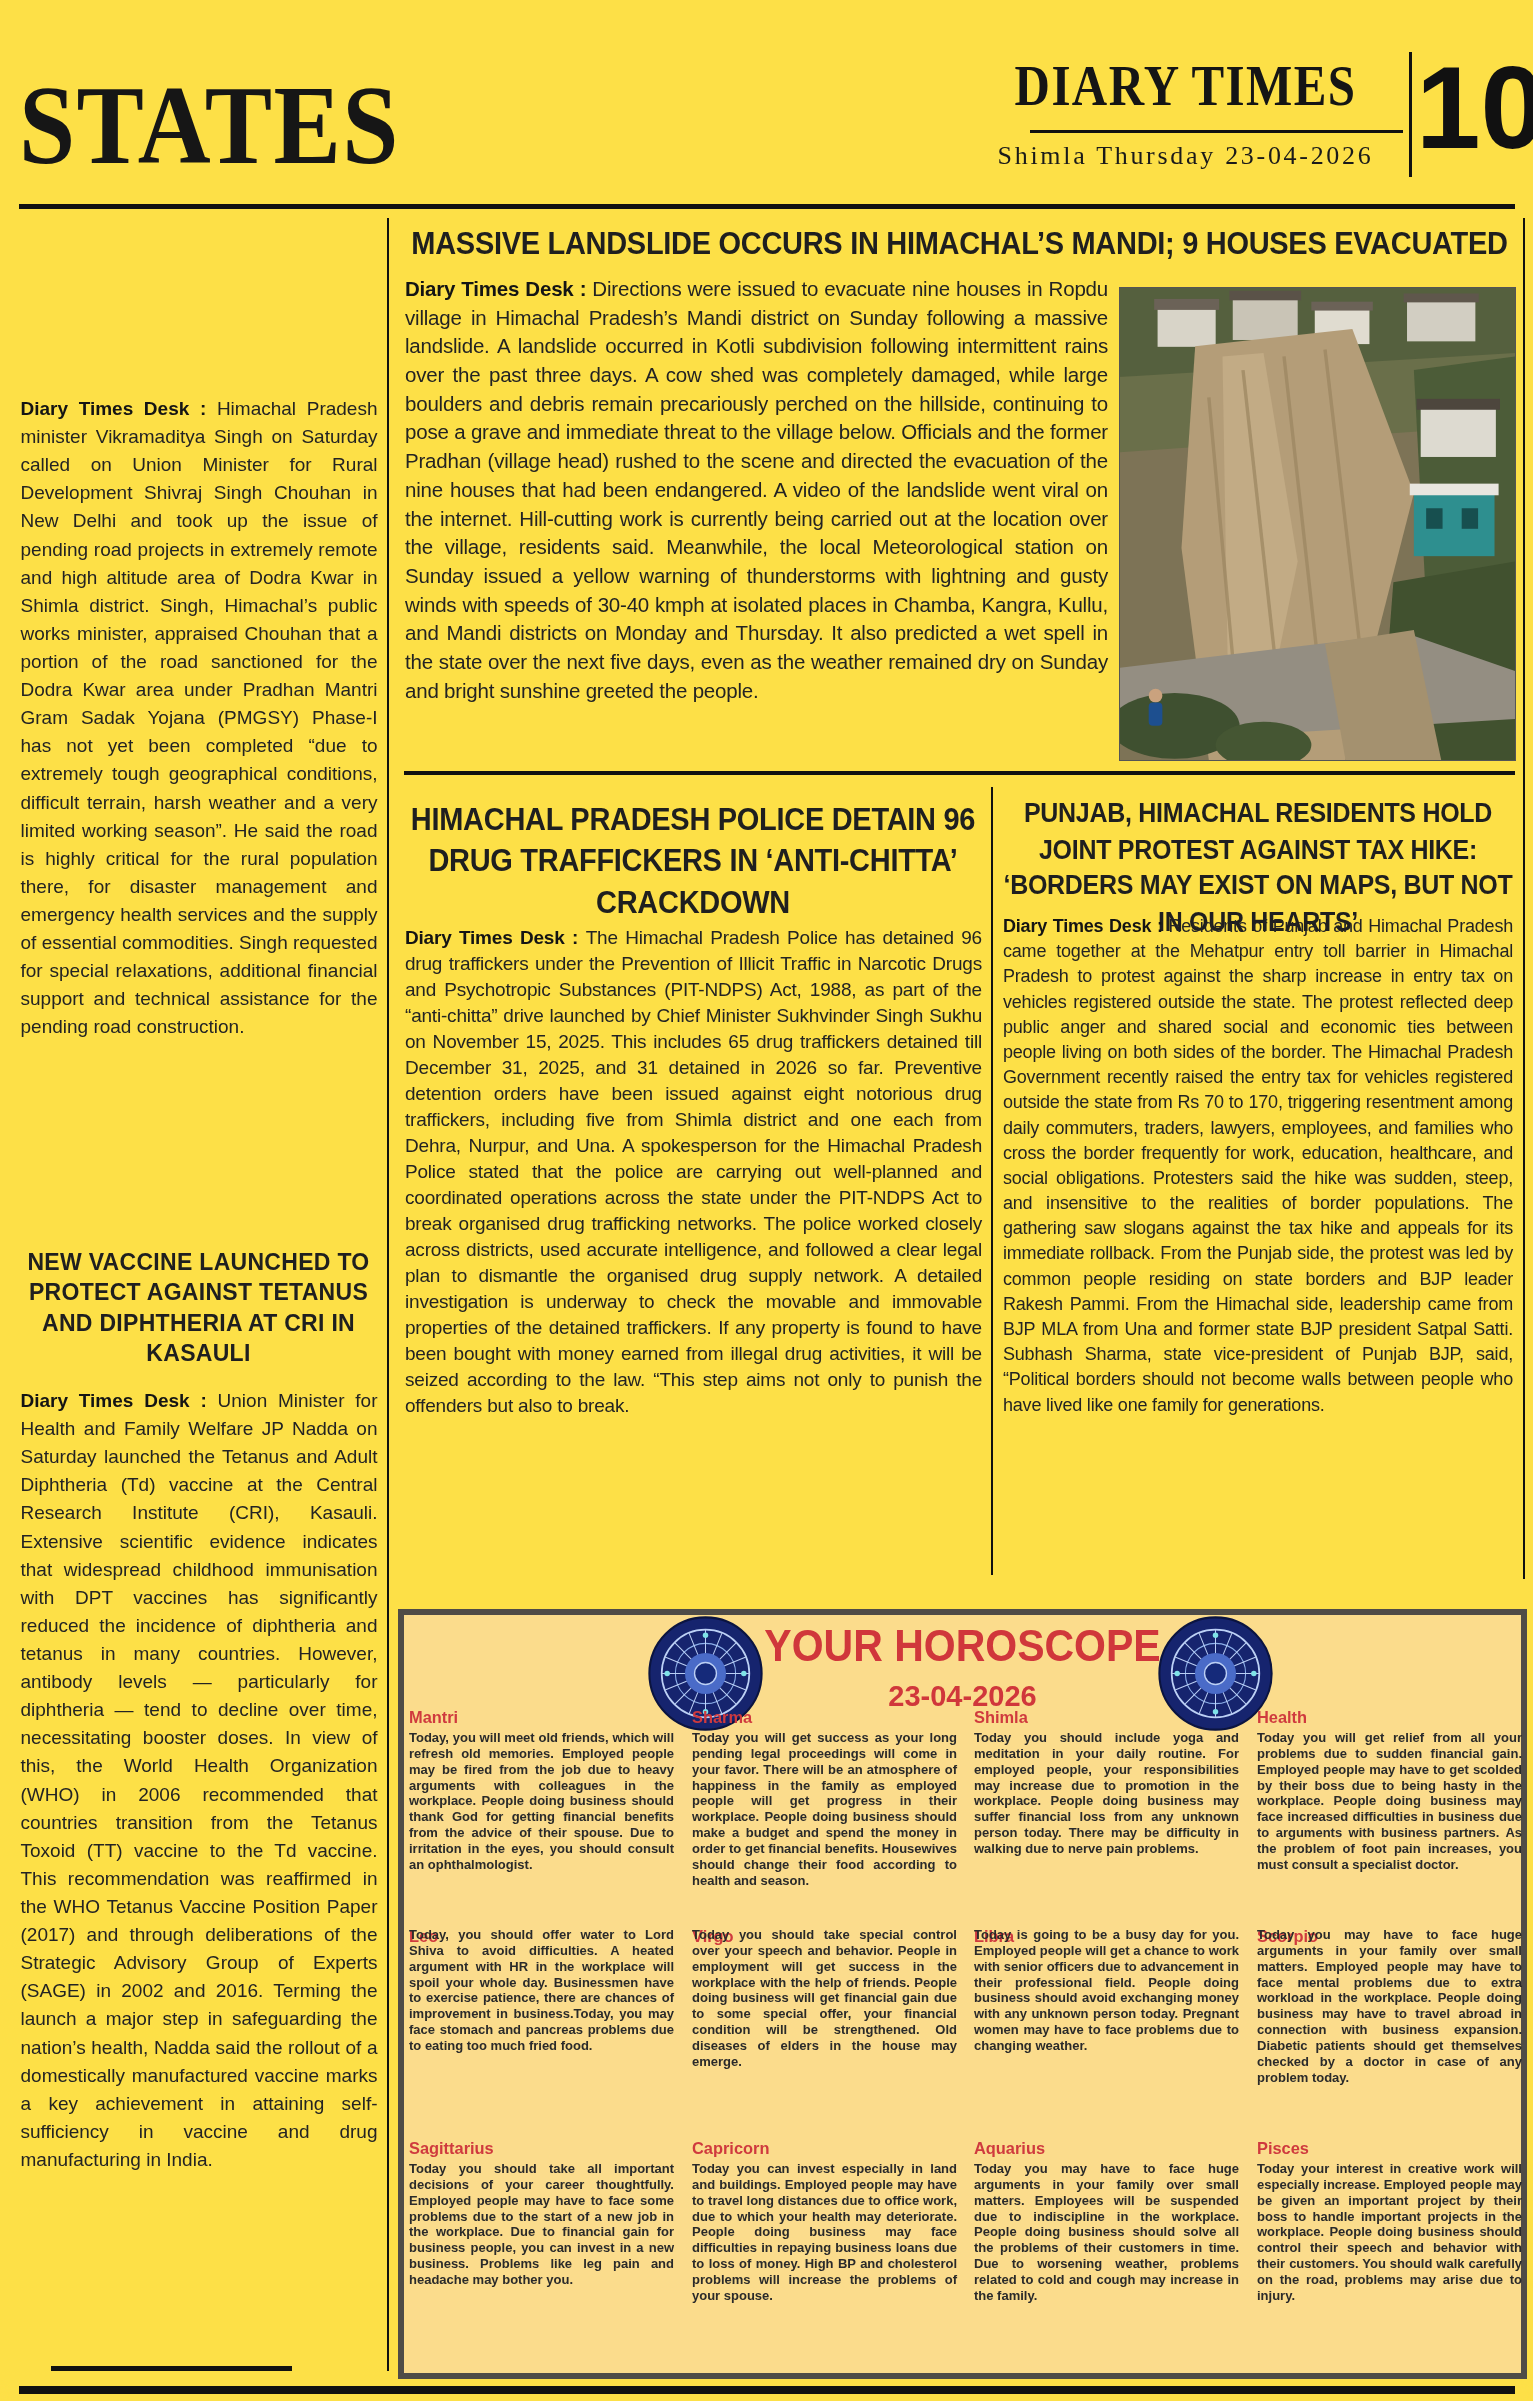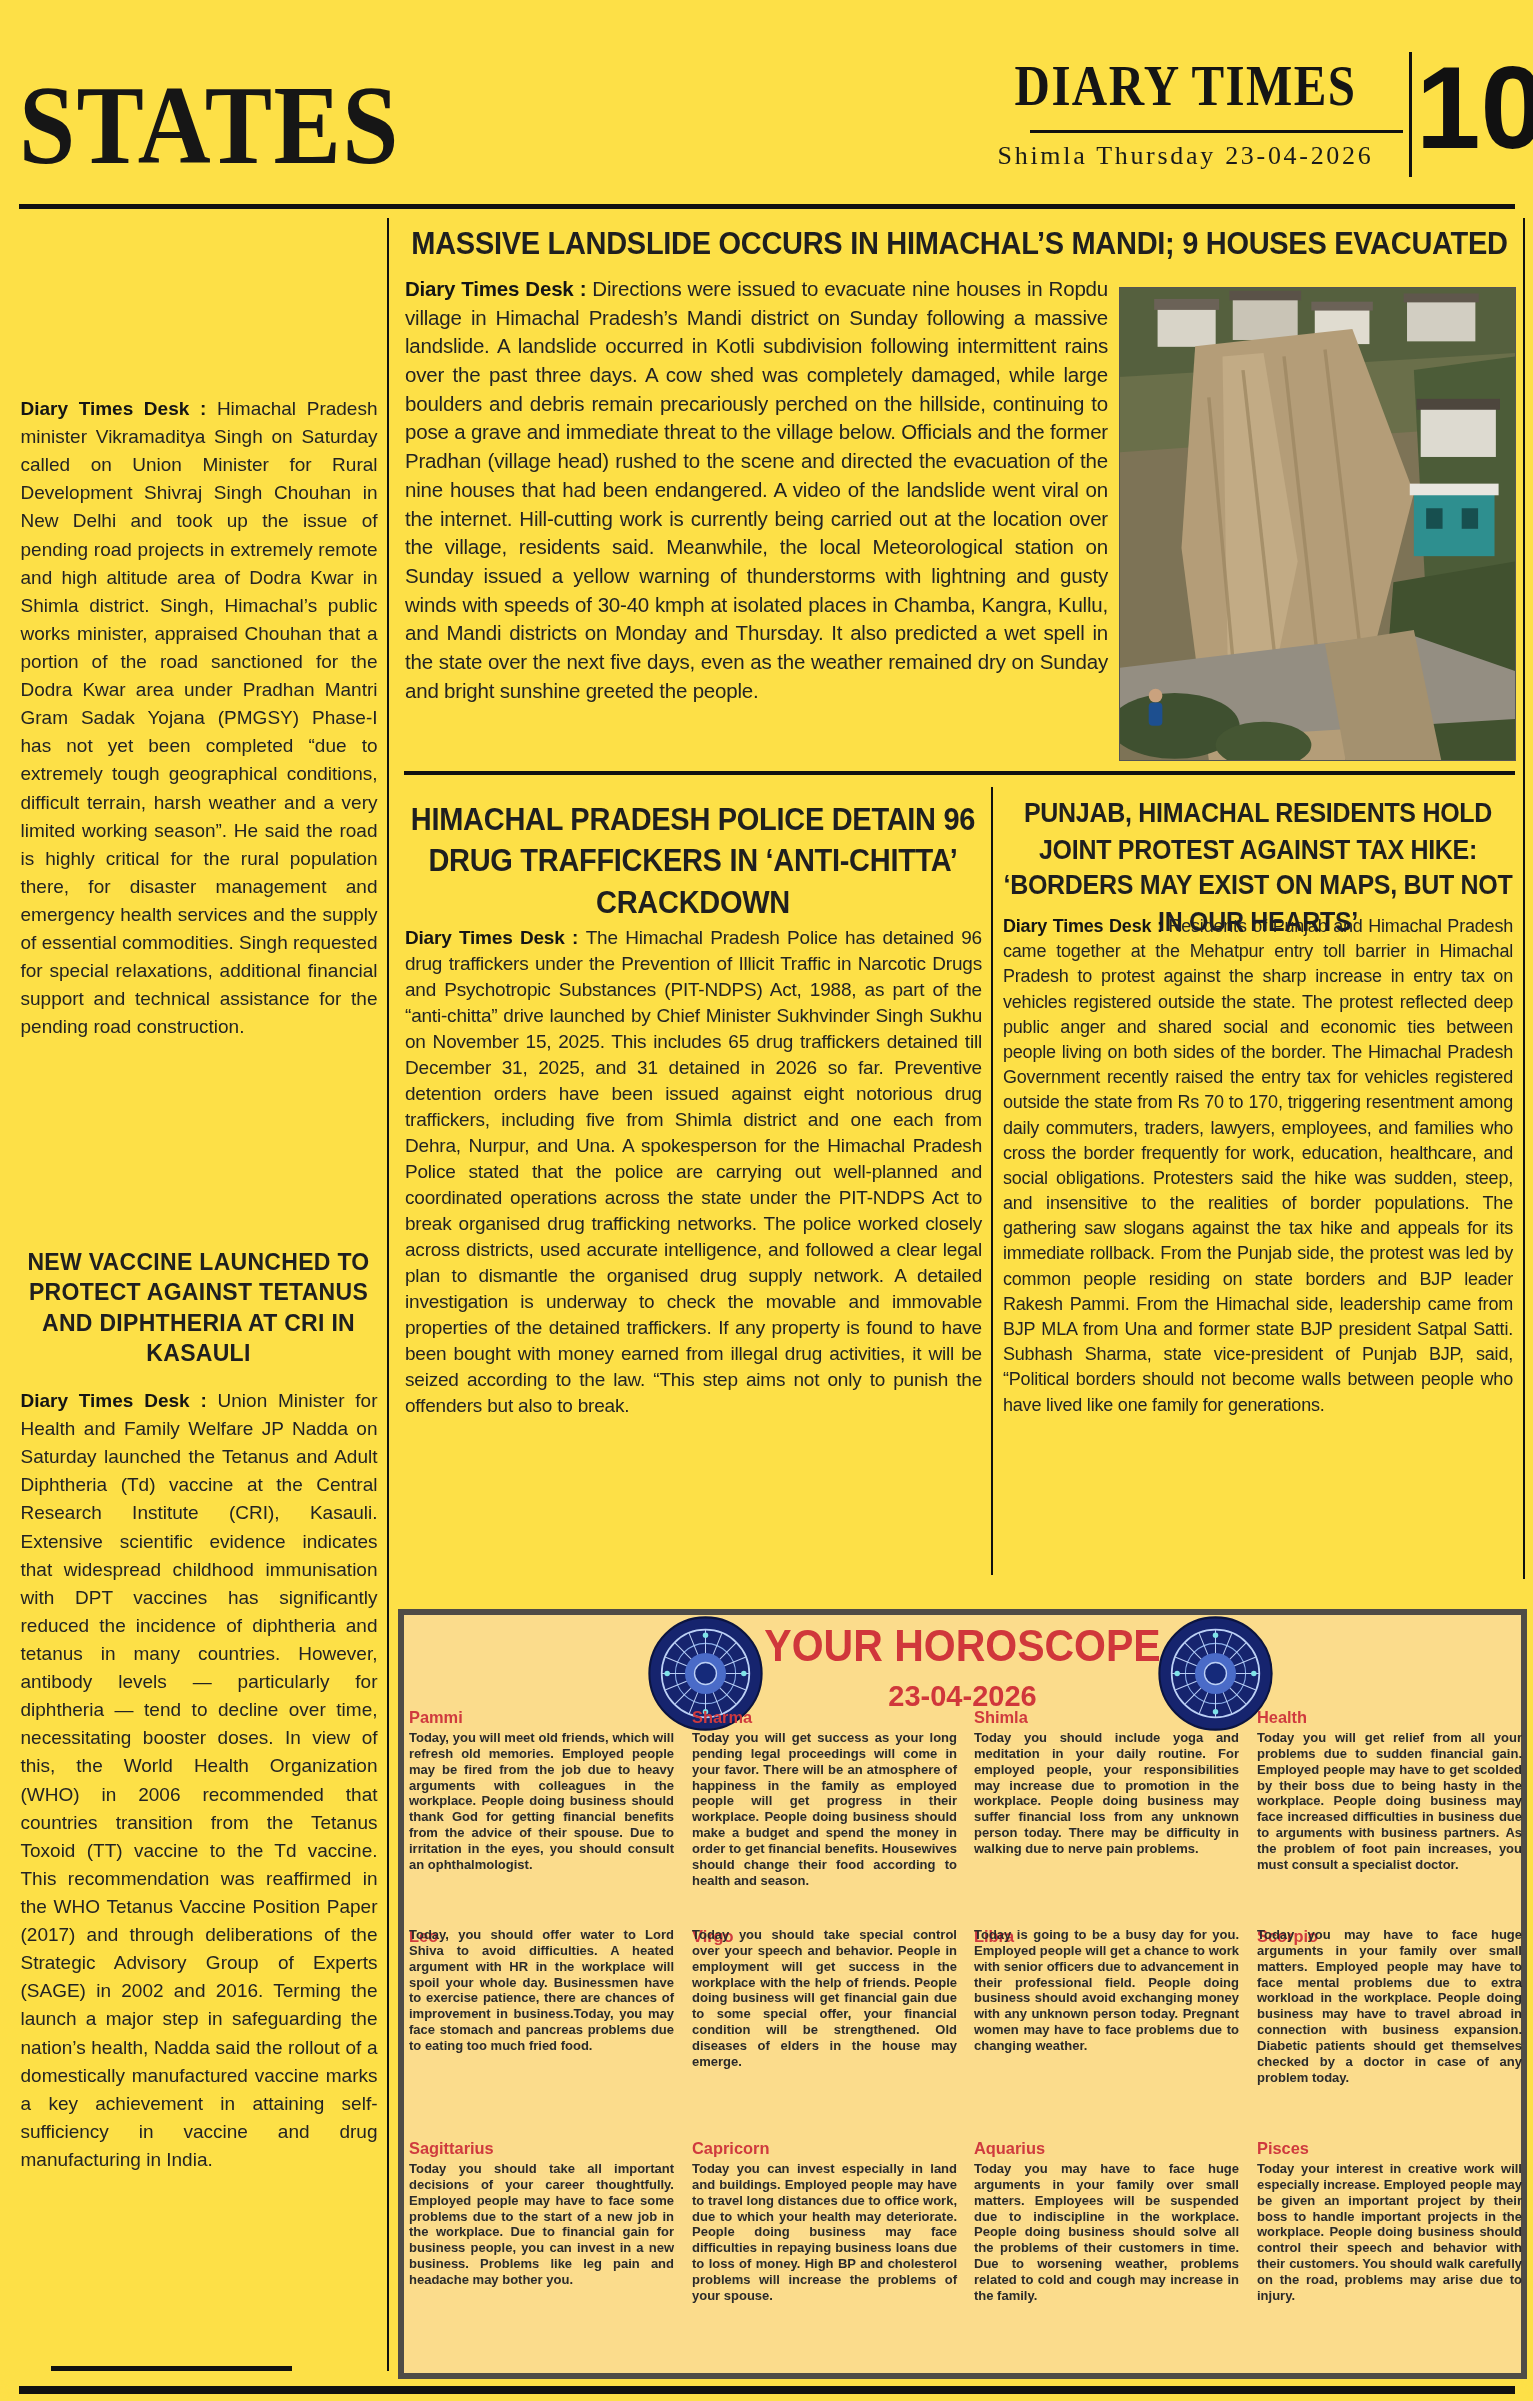--- a/index.html
+++ b/index.html
@@ -178,21 +178,21 @@
     <circle cx="84" cy="84" r="16" fill="#152a7a" stroke="#bcd0f5" stroke-width="2"></circle>
     <circle cx="84" cy="28" r="4" fill="#7fe3e8"></circle>
       <circle cx="140" cy="84" r="4" fill="#7fe3e8"></circle>
     <circle cx="84" cy="140" r="4" fill="#7fe3e8"></circle>
       <circle cx="28" cy="84" r="4" fill="#7fe3e8"></circle>
   </svg>
 
   <div class="horo-title">YOUR HOROSCOPE</div>
   <div class="horo-date">23-04-2026</div>
 
-  <div class="hcell-sign c1 r1s">Pammi</div>
+  <div class="hcell-sign c1 r1s">Mantri</div>
   <div class="hcell-text c1 r1t">Today, you will meet old friends, which will refresh old memories. Employed people may be fired from the job due to heavy arguments with colleagues in the workplace. People doing business should thank God for getting financial benefits from the advice of their spouse. Due to irritation in the eyes, you should consult an ophthalmologist.</div>
   <div class="hcell-sign c2 r1s">Sharma</div>
   <div class="hcell-text c2 r1t">Today you will get success as your long pending legal proceedings will come in your favor. There will be an atmosphere of happiness in the family as employed people will get progress in their workplace. People doing business should make a budget and spend the money in order to get financial benefits. Housewives should change their food according to health and season.</div>
   <div class="hcell-sign c3 r1s">Shimla</div>
   <div class="hcell-text c3 r1t">Today you should include yoga and meditation in your daily routine. For employed people, your responsibilities may increase due to promotion in the workplace. People doing business may suffer financial loss from any unknown person today. There may be difficulty in walking due to nerve pain problems.</div>
   <div class="hcell-sign c4 r1s">Health</div>
   <div class="hcell-text c4 r1t">Today you will get relief from all your problems due to sudden financial gain. Employed people may have to get scolded by their boss due to being hasty in the workplace. People doing business may face increased difficulties in business due to arguments with business partners. As the problem of foot pain increases, you must consult a specialist doctor.</div>
 
   <div class="hcell-sign c1 r2s">Leo</div>
   <div class="hcell-text c1 r2t">Today, you should offer water to Lord Shiva to avoid difficulties. A heated argument with HR in the workplace will spoil your whole day. Businessmen have to exercise patience, there are chances of improvement in business.Today, you may face stomach and pancreas problems due to eating too much fried food.</div>

